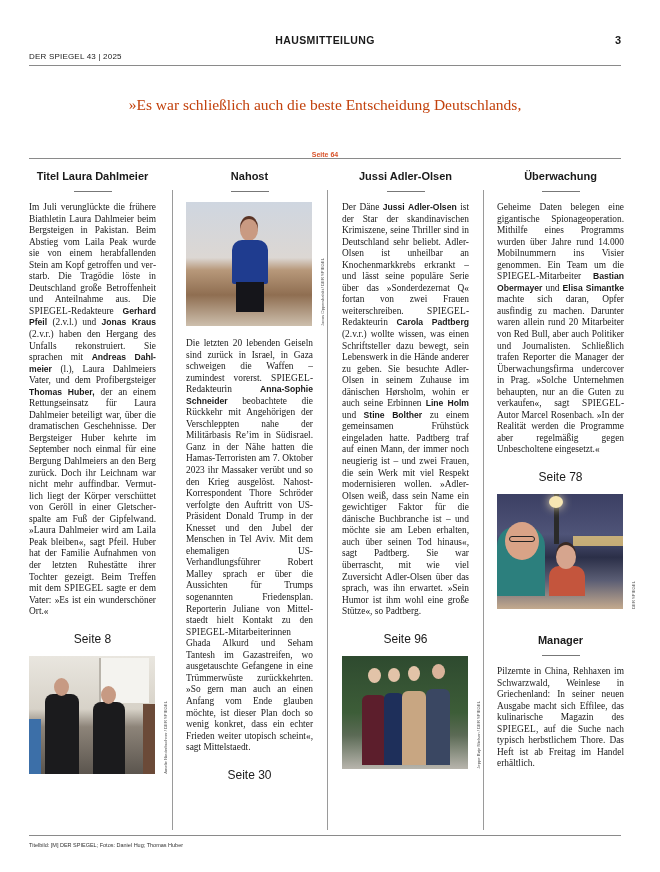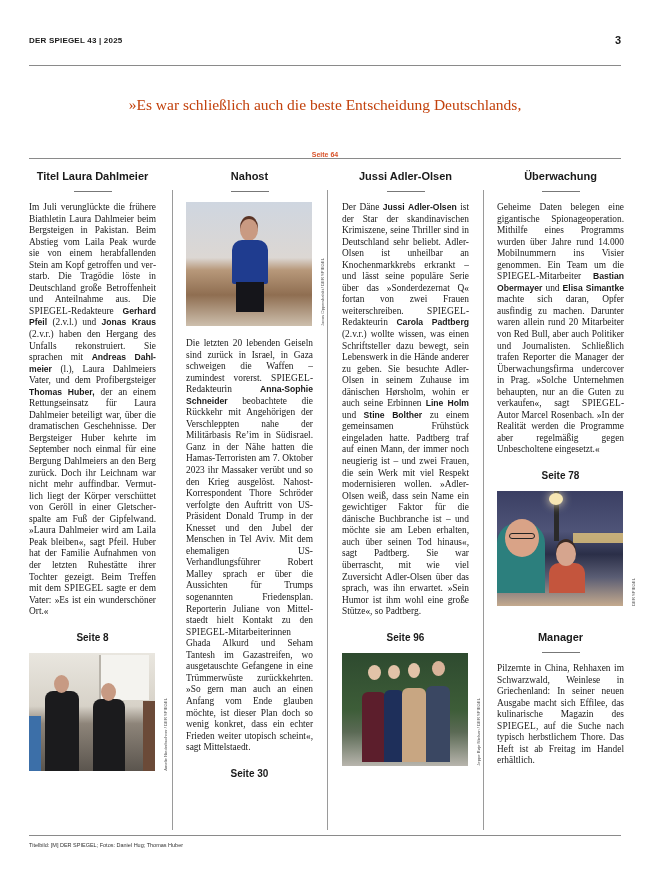--- a/index.html
+++ b/index.html
@@ -1,20 +1,20 @@
 <!DOCTYPE html>
 <html><head>
 <meta charset="utf-8">
 <style>
   * { box-sizing: border-box; margin: 0; padding: 0; }
   html, body { width: 660px; height: 872px; background: #ffffff; overflow: hidden; }
   body { position: relative; font-family: "DejaVu Serif", serif; color: #1a1a1a; }
 
   .header { position: absolute; left: 29px; top: 36px; width: 592px; height: 30px; border-bottom: 1px solid #8a8a8a; }
-  .hdr-left { position: absolute; left: 0; top: 0; font-family: "Liberation Sans", sans-serif; font-weight: bold; font-size: 8px; letter-spacing: 0.2px; }
+  .hdr-left { position: absolute; left: 0; top: 16px; font-family: "Liberation Sans", sans-serif; font-weight: normal; font-size: 8px; letter-spacing: 0.2px; }
   .hdr-center { position: absolute; left: 0; right: 0; top: -2px; text-align: center; font-family: "Liberation Sans", sans-serif; font-weight: bold; font-size: 10.5px; letter-spacing: 0.4px; }
   .hdr-right { position: absolute; right: 0; top: -2px; font-family: "Liberation Sans", sans-serif; font-weight: bold; font-size: 11px; }
 
   .pull-quote { position: absolute; left: 29px; width: 592px; top: 95px; text-align: center; color: #c2410c; font-family: "Liberation Serif", serif; font-size: 15.5px; line-height: 20px; }
   .quote-ref { position: absolute; left: 29px; width: 592px; top: 151px; text-align: center; color: #d9542b; font-family: "Liberation Sans", sans-serif; font-weight: bold; font-size: 7px; }
 
   .divider-top { position: absolute; left: 29px; top: 158px; width: 592px; height: 1px; background: #8a8a8a; }
 
   .col { position: absolute; top: 169px; }
   .col-1 { left: 29px; width: 127px; }
@@ -27,21 +27,21 @@
   .vr2 { left: 327px; height: 640px; }
   .vr3 { left: 483px; height: 640px; }
 
   .sec-title { text-align: center; font-family: "Liberation Sans", sans-serif; font-weight: bold; font-size: 11px; line-height: 14px; }
   .sec-rule { width: 38px; height: 1px; background: #777; margin: 8px auto 10px auto; }
 
   .body-text { font-family: "Liberation Serif", serif; font-size: 9.4px; line-height: 11.55px; text-align: justify; hyphens: manual; }
   .body-text b { font-family: "Liberation Sans", sans-serif; font-weight: bold; font-size: 8.6px; }
   .sc { font-variant: small-caps; letter-spacing: 0.2px; }
 
-  .seite { text-align: center; font-family: "Liberation Sans", sans-serif; font-weight: bold; font-size: 10px; margin: 14px 0 10px 0; }
+  .seite { text-align: center; font-family: "Liberation Sans", sans-serif; font-weight: normal; font-size: 12px; margin: 14px 0 10px 0; }
 
   .photo { position: relative; width: 126px; overflow: visible; }
   .photo-inner { width: 126px; height: 100%; position: relative; overflow: hidden; }
   .credit { position: absolute; right: -13px; bottom: 0; writing-mode: vertical-rl; transform: rotate(180deg); font-family: "Liberation Sans", sans-serif; font-size: 4.2px; color: #555; white-space: nowrap; }
 
   .bottom-rule { position: absolute; left: 29px; top: 835px; width: 592px; height: 1px; background: #8a8a8a; }
   .footer-credit { position: absolute; left: 29px; top: 842px; font-family: "Liberation Sans", sans-serif; font-size: 5.5px; color: #333; }
 
   
   .ph-kitchen { background: linear-gradient(180deg, #e9e6df 0%, #d7d2c8 45%, #8d8479 60%, #5b554e 100%); }
@@ -68,20 +68,21 @@
   .ph-night .manhead { position:absolute; left:8px; top:28px; width:34px; height:38px; background:#d9a387; border-radius:50%; }
   .ph-night .glasses { position:absolute; left:12px; top:42px; width:26px; height:6px; border:1.5px solid #222; border-radius:3px; }
   .ph-night .woman { position:absolute; left:52px; top:72px; width:36px; height:30px; background:#c4553d; border-radius:10px 10px 0 0; }
   .ph-night .womanhead { position:absolute; left:59px; top:51px; width:20px; height:24px; background:#d6a58e; border-radius:50%; box-shadow: 0 -3px 0 #3a2a24; }
 </style>
 </head>
 <body>
 
 <div class="header">
   <span class="hdr-left">DER SPIEGEL  43 | 2025</span>
+  <span class="hdr-center">HAUSMITTEILUNG</span>
   <span class="hdr-right">3</span>
 </div>
 
 <div class="pull-quote">
   <div>»Es war schließlich auch die beste Entscheidung Deutschlands,</div>
 </div>
 <div class="quote-ref">Seite 64</div>
 <div class="divider-top"></div>
 
 <div class="vrule vr1"></div>

